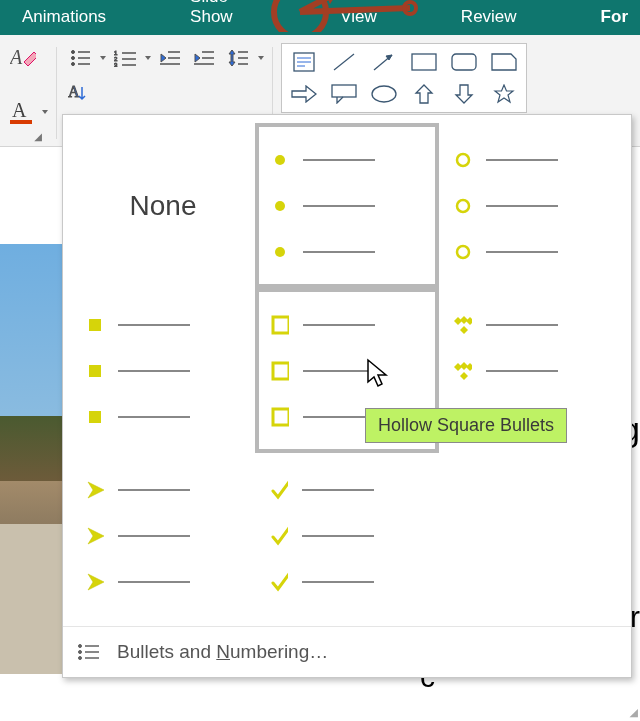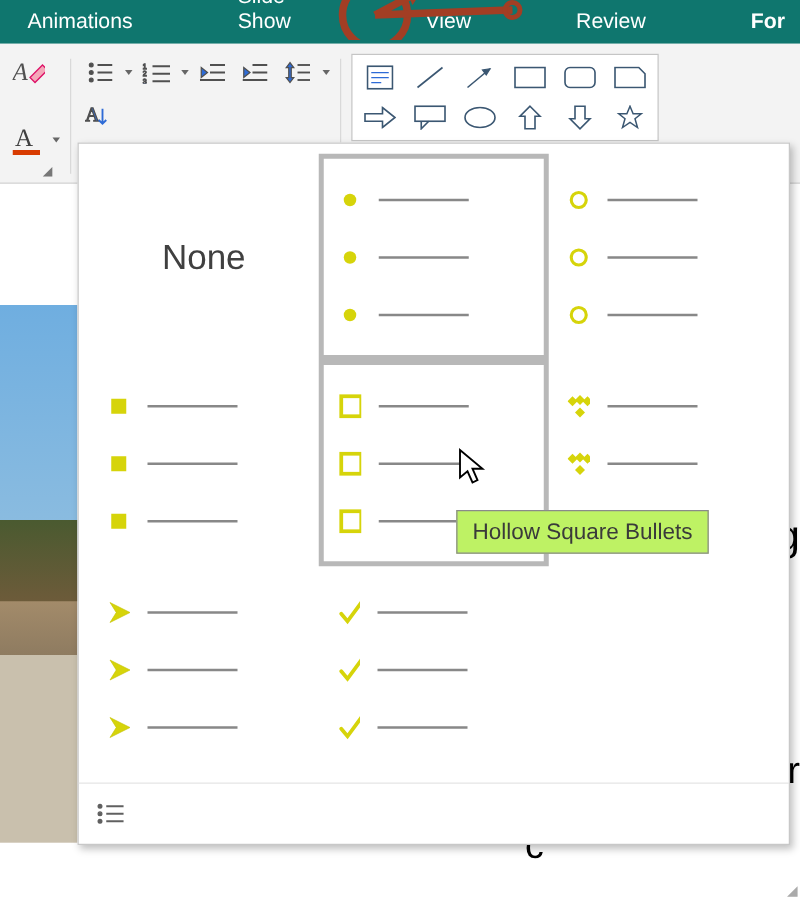--- a/index.html
+++ b/index.html
@@ -437,20 +437,21 @@
   </div>
   <div class="dd-footer">
     <svg width="22" height="20" stroke="#606060">
         <circle cx="3" cy="4" r="1.5" fill="#606060"></circle>
         <line x1="8" y1="4" x2="22" y2="4" stroke-width="1.5"></line>
         <circle cx="3" cy="10" r="1.5" fill="#606060"></circle>
         <line x1="8" y1="10" x2="22" y2="10" stroke-width="1.5"></line>
         <circle cx="3" cy="16" r="1.5" fill="#606060"></circle>
         <line x1="8" y1="16" x2="22" y2="16" stroke-width="1.5"></line>
       </svg>
+    <span><span>Bullets and </span><span class="accel">N</span><span>umbering…</span></span>
   </div>
 </div>
 
 <div class="tooltip">Hollow Square Bullets</div>
 
 <svg class="cursor" width="28" height="32">
   <path d="M3 2 L3 24 L9 19 L13 28 L17 26 L13 17 L21 17 Z" fill="#fff" stroke="#000" stroke-width="1.5"></path>
 </svg>
 
 <div class="resize">◢</div>

